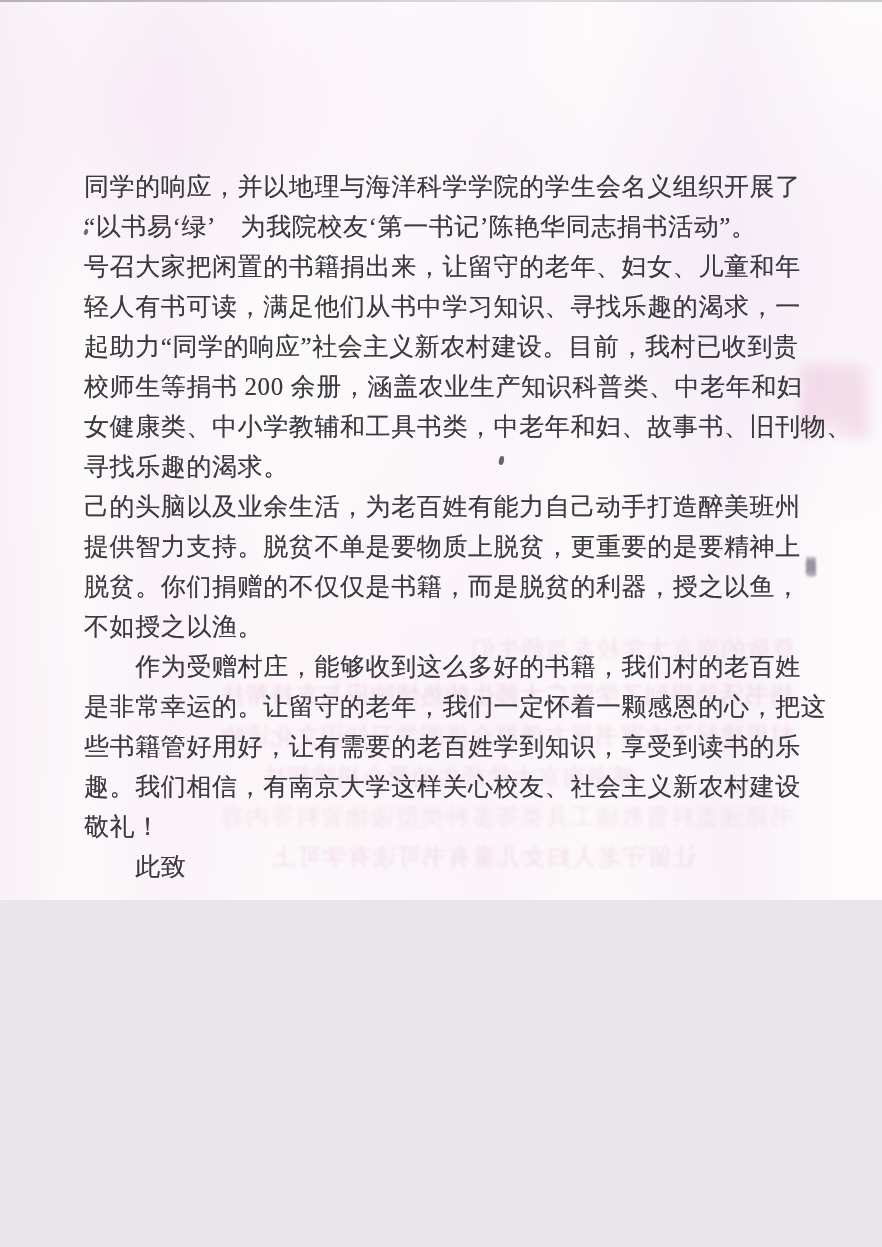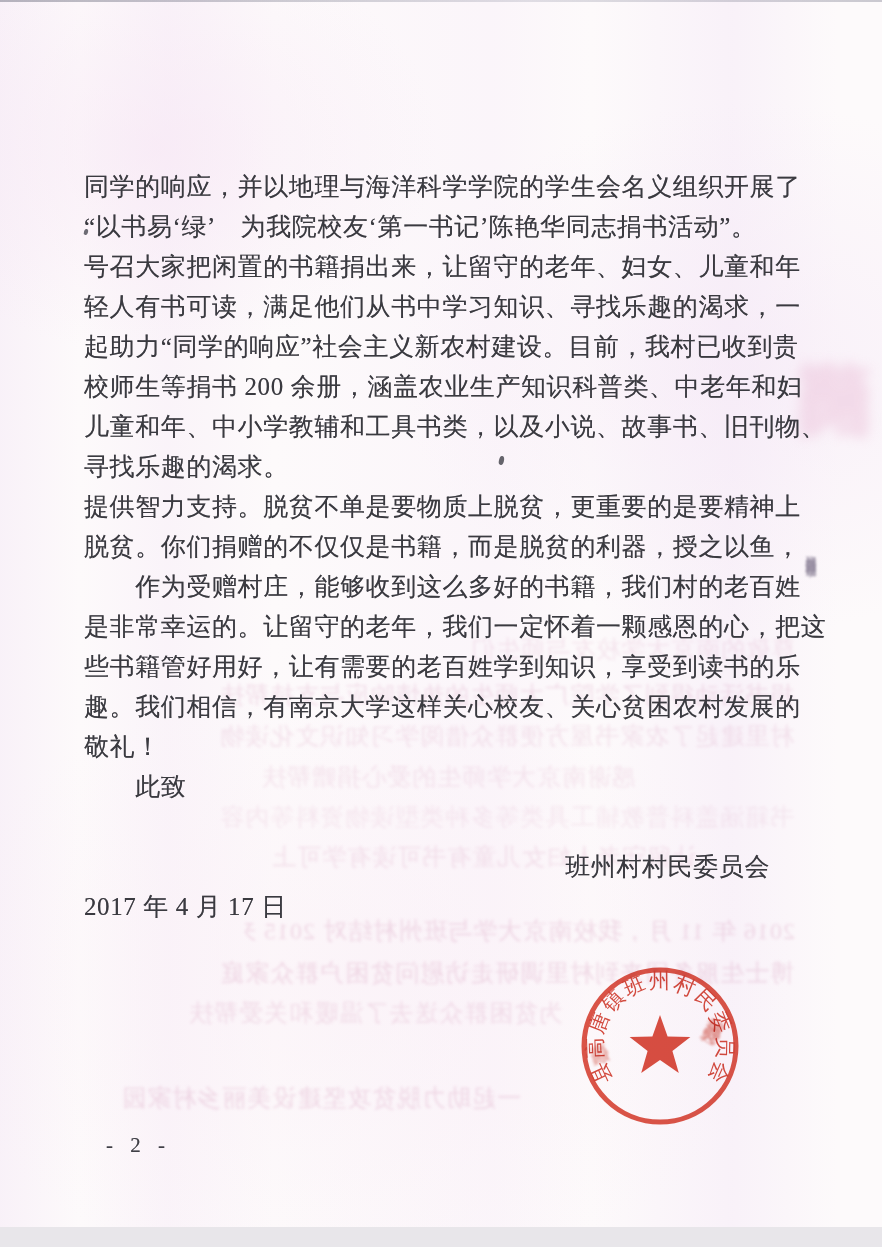--- a/index.html
+++ b/index.html
@@ -1,19 +1,19 @@
 <!DOCTYPE html>
 <html><head>
 <meta charset="utf-8">
 <style>
   html,body { margin:0; padding:0; }
   body { background:#e8e6ea; font-family:"Liberation Serif","DejaVu Serif",serif; }
 
   .stage {
-    position:relative; width:882px; height:1227px; overflow:hidden;
+    position:relative; width:882px; height:900px; overflow:hidden;
     background:
       radial-gradient(ellipse 400px 300px at 18% 12%, rgba(246,228,244,.55), rgba(255,255,255,0) 70%),
       radial-gradient(ellipse 500px 380px at 85% 30%, rgba(244,230,246,.5), rgba(255,255,255,0) 70%),
       radial-gradient(ellipse 600px 400px at 40% 80%, rgba(250,238,246,.45), rgba(255,255,255,0) 75%),
       linear-gradient(90deg, rgba(242,228,244,.40) 0%, rgba(255,255,255,0) 9%,
         rgba(245,233,246,.38) 19%, rgba(255,255,255,0) 31%,
         rgba(247,236,248,.34) 56%, rgba(255,255,255,0) 67%,
         rgba(243,230,246,.42) 83%, rgba(255,255,255,0) 95%),
       #fdfafb;
   }
@@ -103,28 +103,30 @@
   <div class="ghost-line gl9">一起助力脱贫攻坚建设美丽乡村家园</div>
   <div class="margin-smudge">班州村捐书活动材料存档记录</div>
 
   <div class="flow">
     <div class="line">同学的响应，并以地理与海洋科学学院的学生会名义组织开展了</div>
     <div class="line">“以书易‘绿’　为我院校友‘第一书记’陈艳华同志捐书活动”。</div>
     <div class="line">号召大家把闲置的书籍捐出来，让留守的老年、妇女、儿童和年</div>
     <div class="line">轻人有书可读，满足他们从书中学习知识、寻找乐趣的渴求，一</div>
     <div class="line">起助力“同学的响应”社会主义新农村建设。目前，我村已收到贵</div>
     <div class="line">校师生等捐书 200 余册，涵盖农业生产知识科普类、中老年和妇</div>
-    <div class="line">儿童和年、中小学教辅和工具书类，以及小说、故事书、旧刊物、</div>
+    <div class="line">女健康类、中小学教辅和工具书类，中老年和妇、故事书、旧刊物、</div>
     <div class="line">寻找乐趣的渴求。</div>
+    <div class="line">己的头脑以及业余生活，为老百姓有能力自己动手打造醉美班州</div>
     <div class="line">提供智力支持。脱贫不单是要物质上脱贫，更重要的是要精神上</div>
     <div class="line">脱贫。你们捐赠的不仅仅是书籍，而是脱贫的利器，授之以鱼，</div>
+    <div class="line">不如授之以渔。</div>
     <div class="line">　　作为受赠村庄，能够收到这么多好的书籍，我们村的老百姓</div>
     <div class="line">是非常幸运的。让留守的老年，我们一定怀着一颗感恩的心，把这</div>
     <div class="line">些书籍管好用好，让有需要的老百姓学到知识，享受到读书的乐</div>
-    <div class="line">趣。我们相信，有南京大学这样关心校友、关心贫困农村发展的</div>
+    <div class="line">趣。我们相信，有南京大学这样关心校友、社会主义新农村建设</div>
     <div class="line">敬礼！</div>
     <div class="line">　　此致</div>
     <div class="line blank"></div>
     <div class="line sig">班州村村民委员会</div>
     <div class="line date">2017 年 4 月 17 日</div>
   </div>
 
   <svg class="seal" viewBox="0 0 206 206">
     <circle cx="103" cy="103" r="76" fill="none" stroke="#d63828" stroke-width="5" opacity=".92"></circle>
     <defs>

